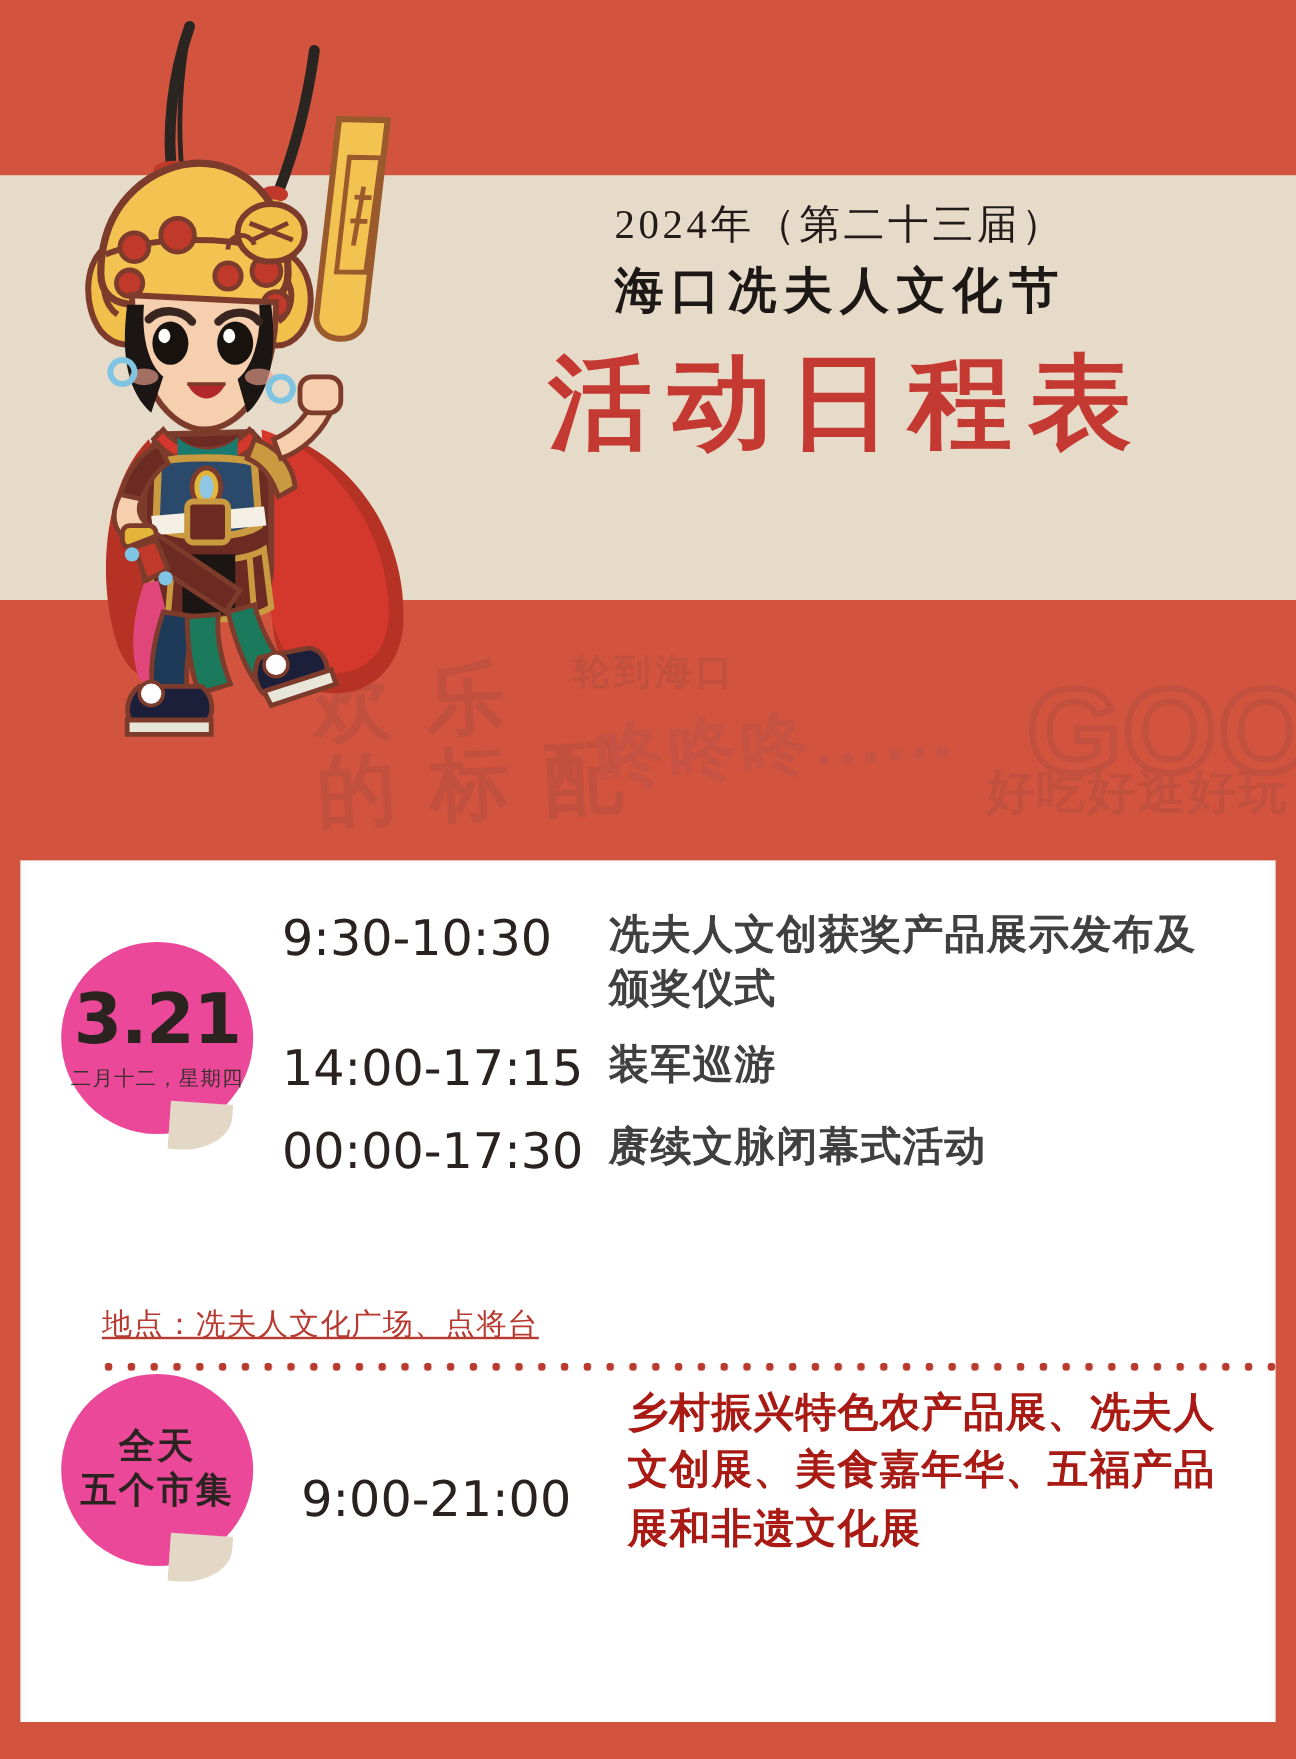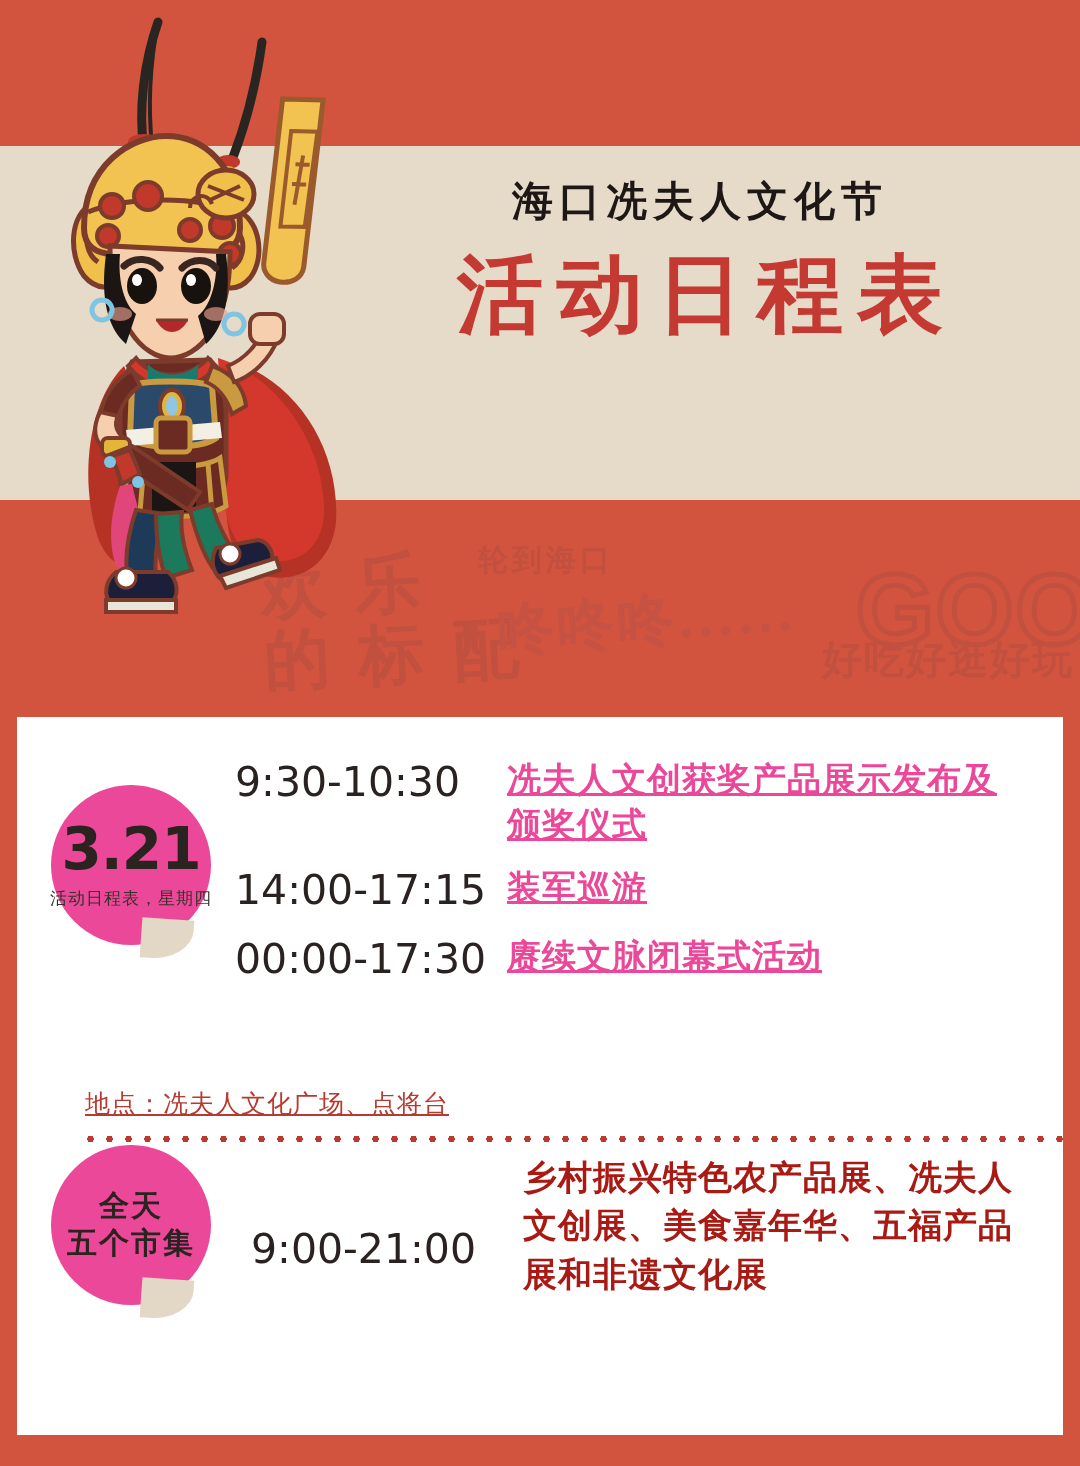--- a/index.html
+++ b/index.html
@@ -91,22 +91,22 @@
   .sec1-bubble{position:absolute;left:0px;top:28px;}
   .sec1-rows{position:absolute;left:184px;top:0;width:790px;}
   .ev{display:flex;align-items:flex-start;margin-bottom:18px;}
   .ev-time{
     width:272px;flex:0 0 272px;
     font-size:41px;color:#2a2220;letter-spacing:0px;
     line-height:1.24;font-weight:400;
     font-family:"DejaVu Sans",sans-serif;
   }
   .ev-title{
-    flex:1;font-size:34px;font-weight:700;color:#ec4899;
-    line-height:1.32;letter-spacing:1px;text-decoration:underline;
+    flex:1;font-size:34px;font-weight:700;color:#404040;
+    line-height:1.32;letter-spacing:1px;
   }
 
   .place{
     font-size:25px;color:#b63a30;letter-spacing:1px;
   }
   .place-1{position:absolute;left:34px;top:330px;text-decoration:underline;}
 
   .divider{
     position:absolute;left:30px;top:378px;width:986px;height:8px;
     background-image:radial-gradient(circle, #b93a2f 0 3.2px, transparent 3.4px);
@@ -244,31 +244,32 @@
   <div class="deco deco-2">
     <span>欢 乐</span><br>
     <span>的 标 配</span>
   </div>
   <div class="deco deco-3">轮到海口</div>
   <div class="deco deco-4">咚咚咚……</div>
   <div class="deco deco-5">GOOD</div>
   <div class="deco deco-6">好吃好逛好玩</div>
 
   <div class="title-block">
+    <div class="title-year">2024年（第二十三届）</div>
     <div class="title-main">海口冼夫人文化节</div>
     <div class="title-sub">活动日程表</div>
   </div>
 
   <div class="card">
 
     <div class="sec1">
 
       <div class="bubble sec1-bubble">
         <div class="bubble-date">3.21</div>
-        <div class="bubble-sub">活动日程表，星期四</div>
+        <div class="bubble-sub">二月十二，星期四</div>
       </div>
 
       <div class="sec1-rows">
         <div class="ev">
           <div class="ev-time">9:30-10:30</div>
           <div class="ev-title">冼夫人文创获奖产品展示发布及颁奖仪式</div>
         </div>
         <div class="ev">
           <div class="ev-time">14:00-17:15</div>
           <div class="ev-title">装军巡游</div>

